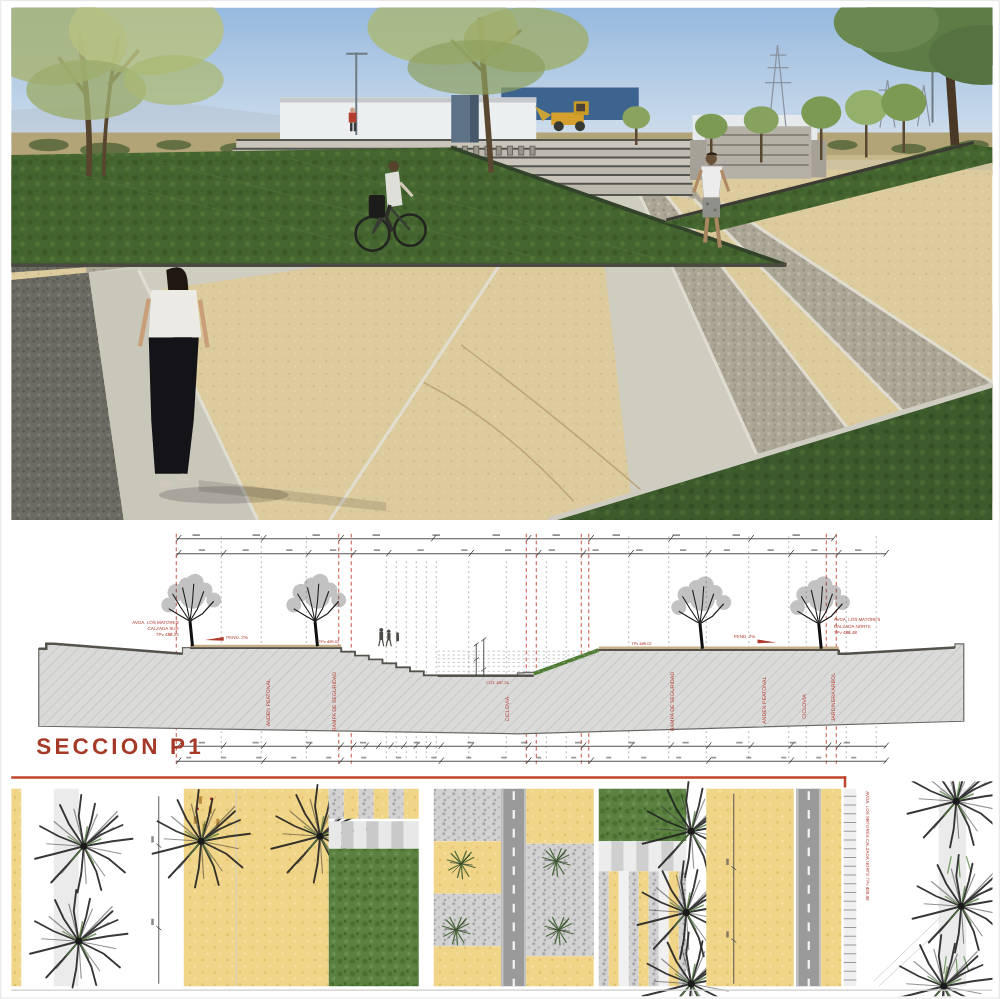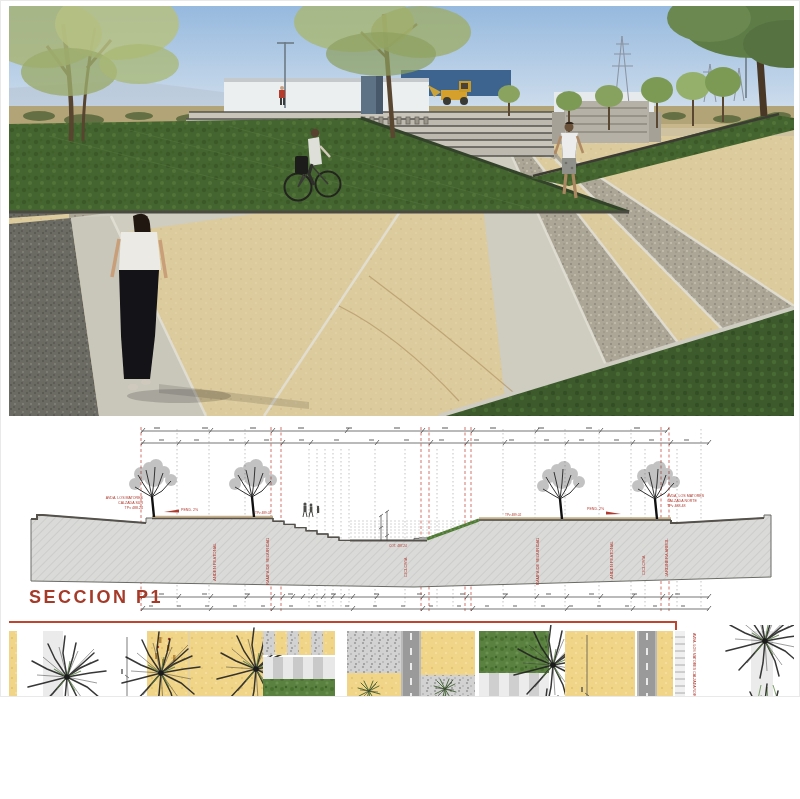--- a/index.html
+++ b/index.html
@@ -1,16 +1,16 @@
 <!DOCTYPE html>
 <html><head>
 <meta charset="utf-8">
 <style>
   html,body{margin:0;padding:0;background:#ffffff;}
-  .board{position:relative;width:800px;height:697px;background:#fff;overflow:hidden;
+  .board{position:relative;width:800px;height:799px;background:#fff;overflow:hidden;
          font-family:"Liberation Sans",sans-serif;border:1px solid #e9e9e9;box-sizing:border-box;}
   .layer{position:absolute;}
   .photo{left:8px;top:5px;}
   .section{left:8px;top:418px;}
   .divider{left:8px;top:620px;width:668px;height:2px;background:#c0452e;}
   .divider-tick{left:674px;top:620px;width:2px;height:9px;background:#c0452e;}
   .plan{left:8px;top:624px;}
   text{font-family:"Liberation Sans",sans-serif;}
   .red{fill:#b03a2e;}
 </style>

